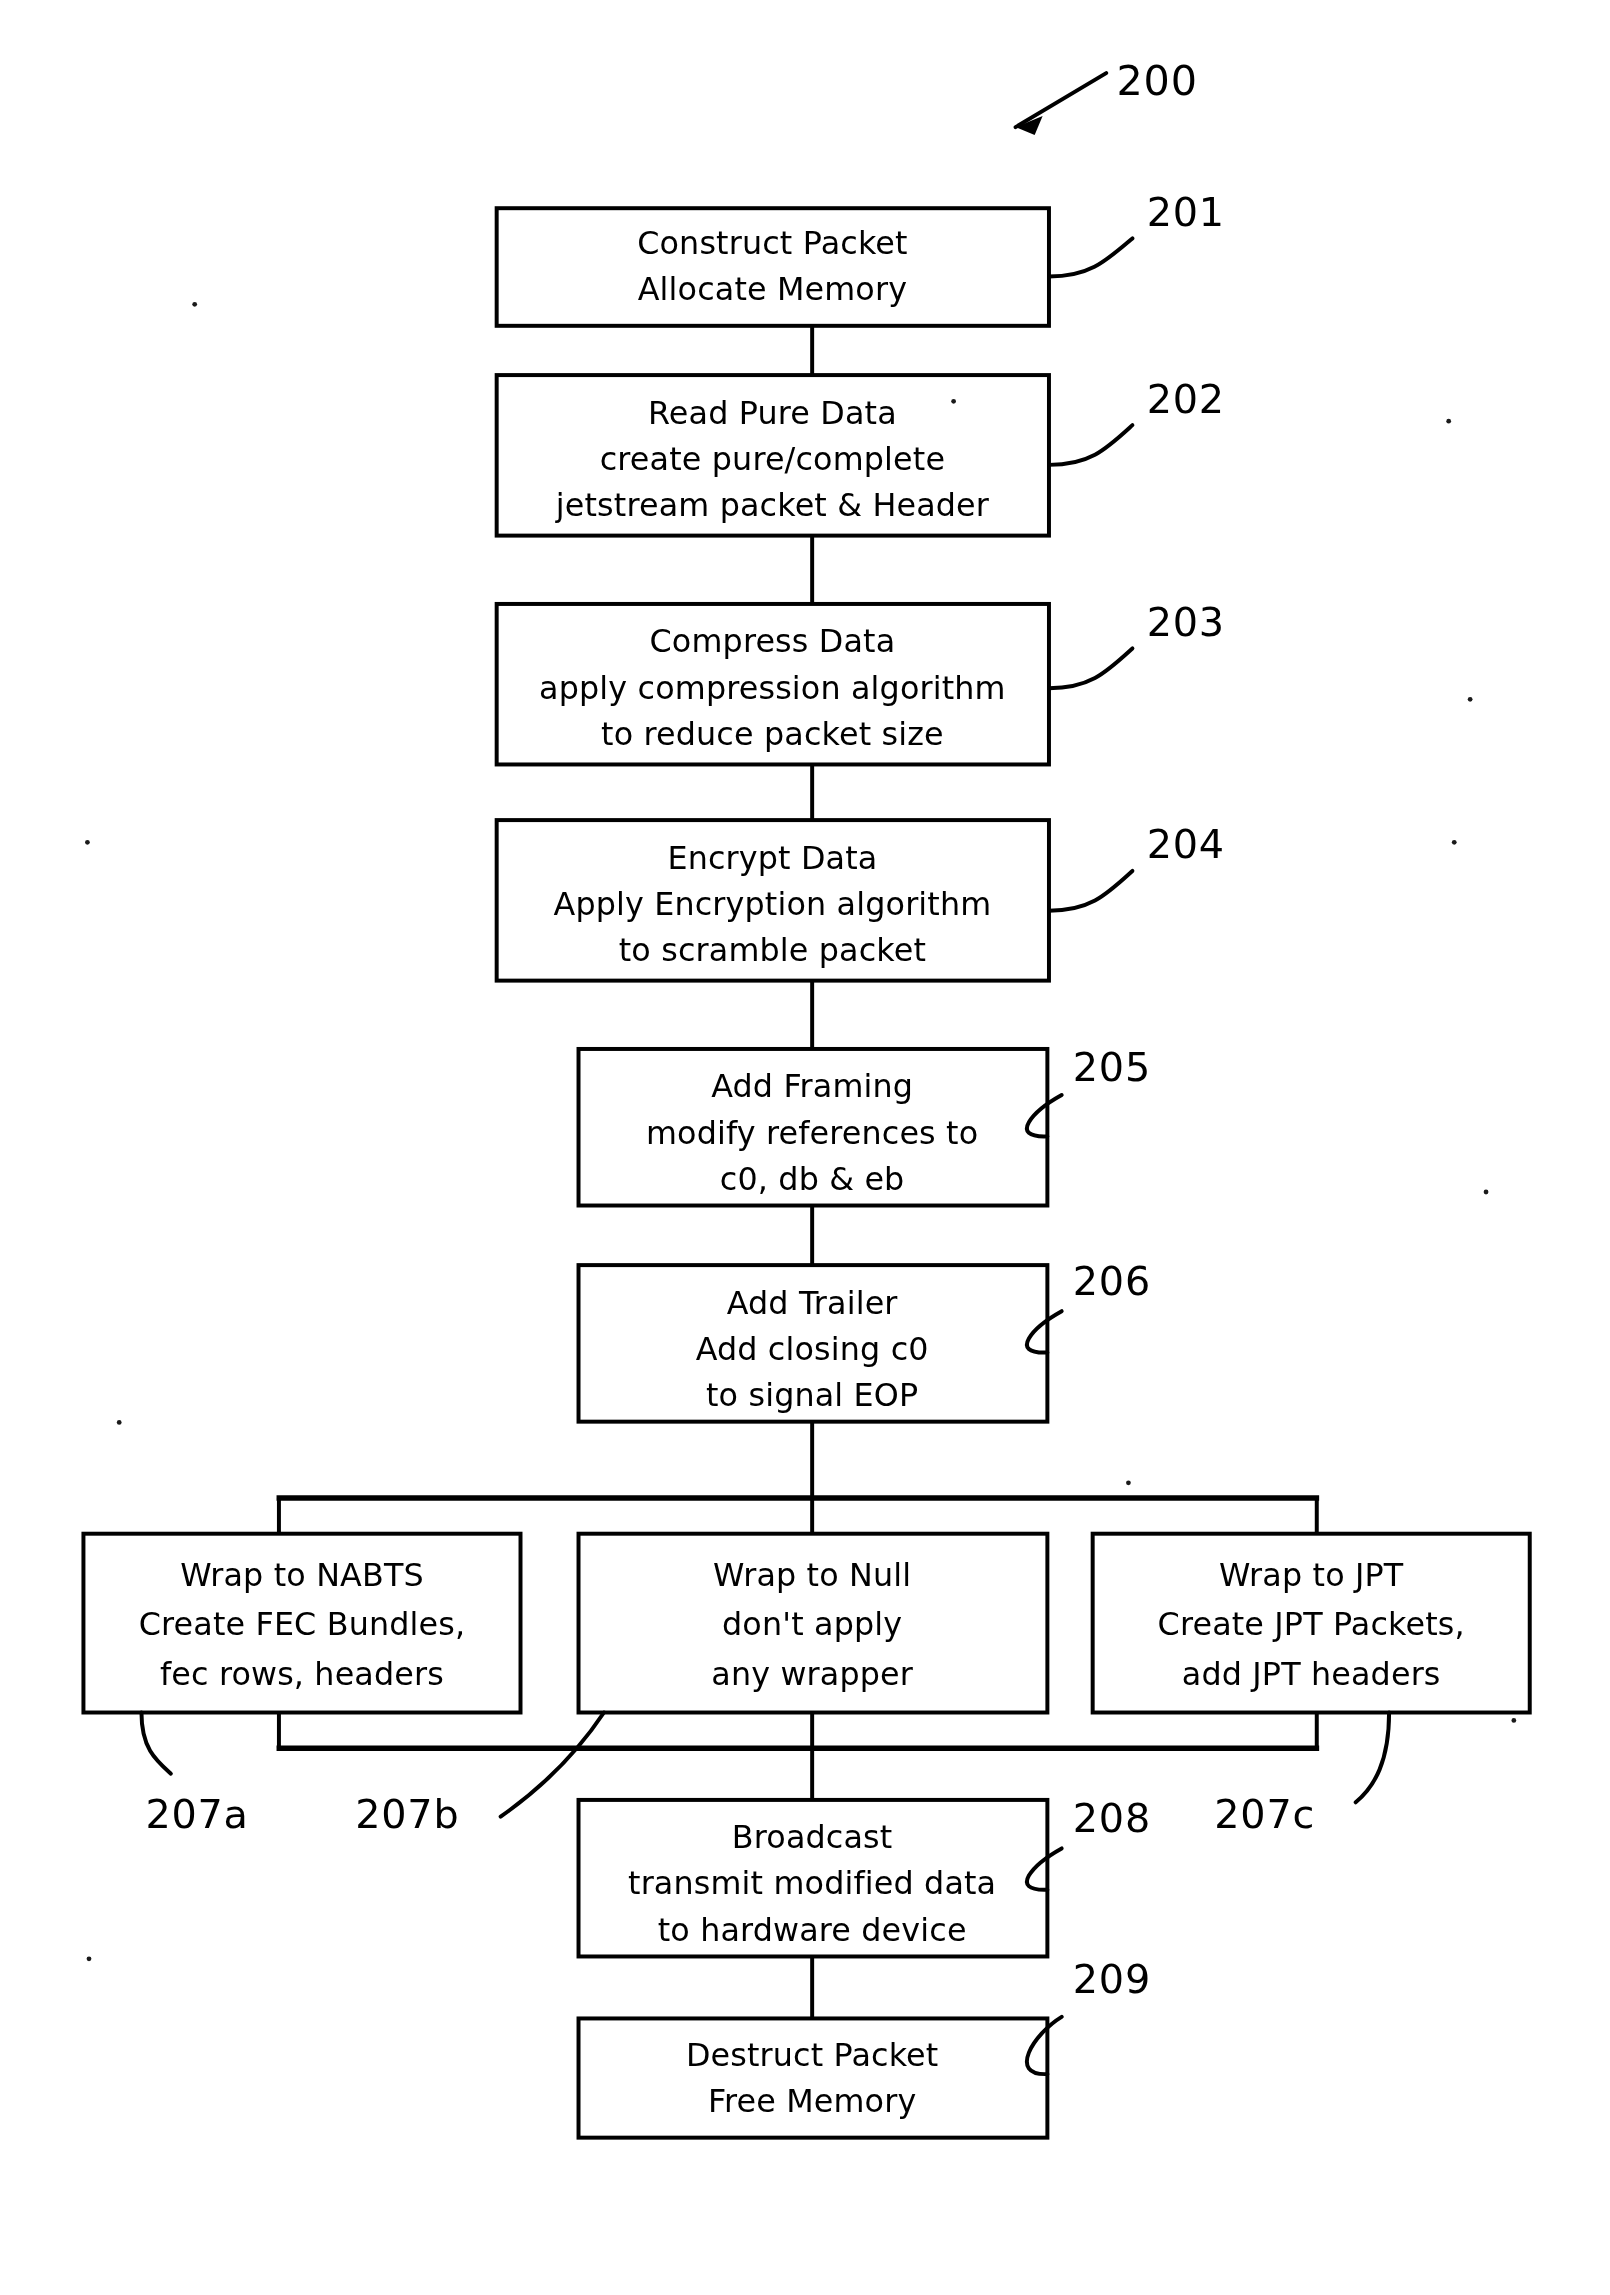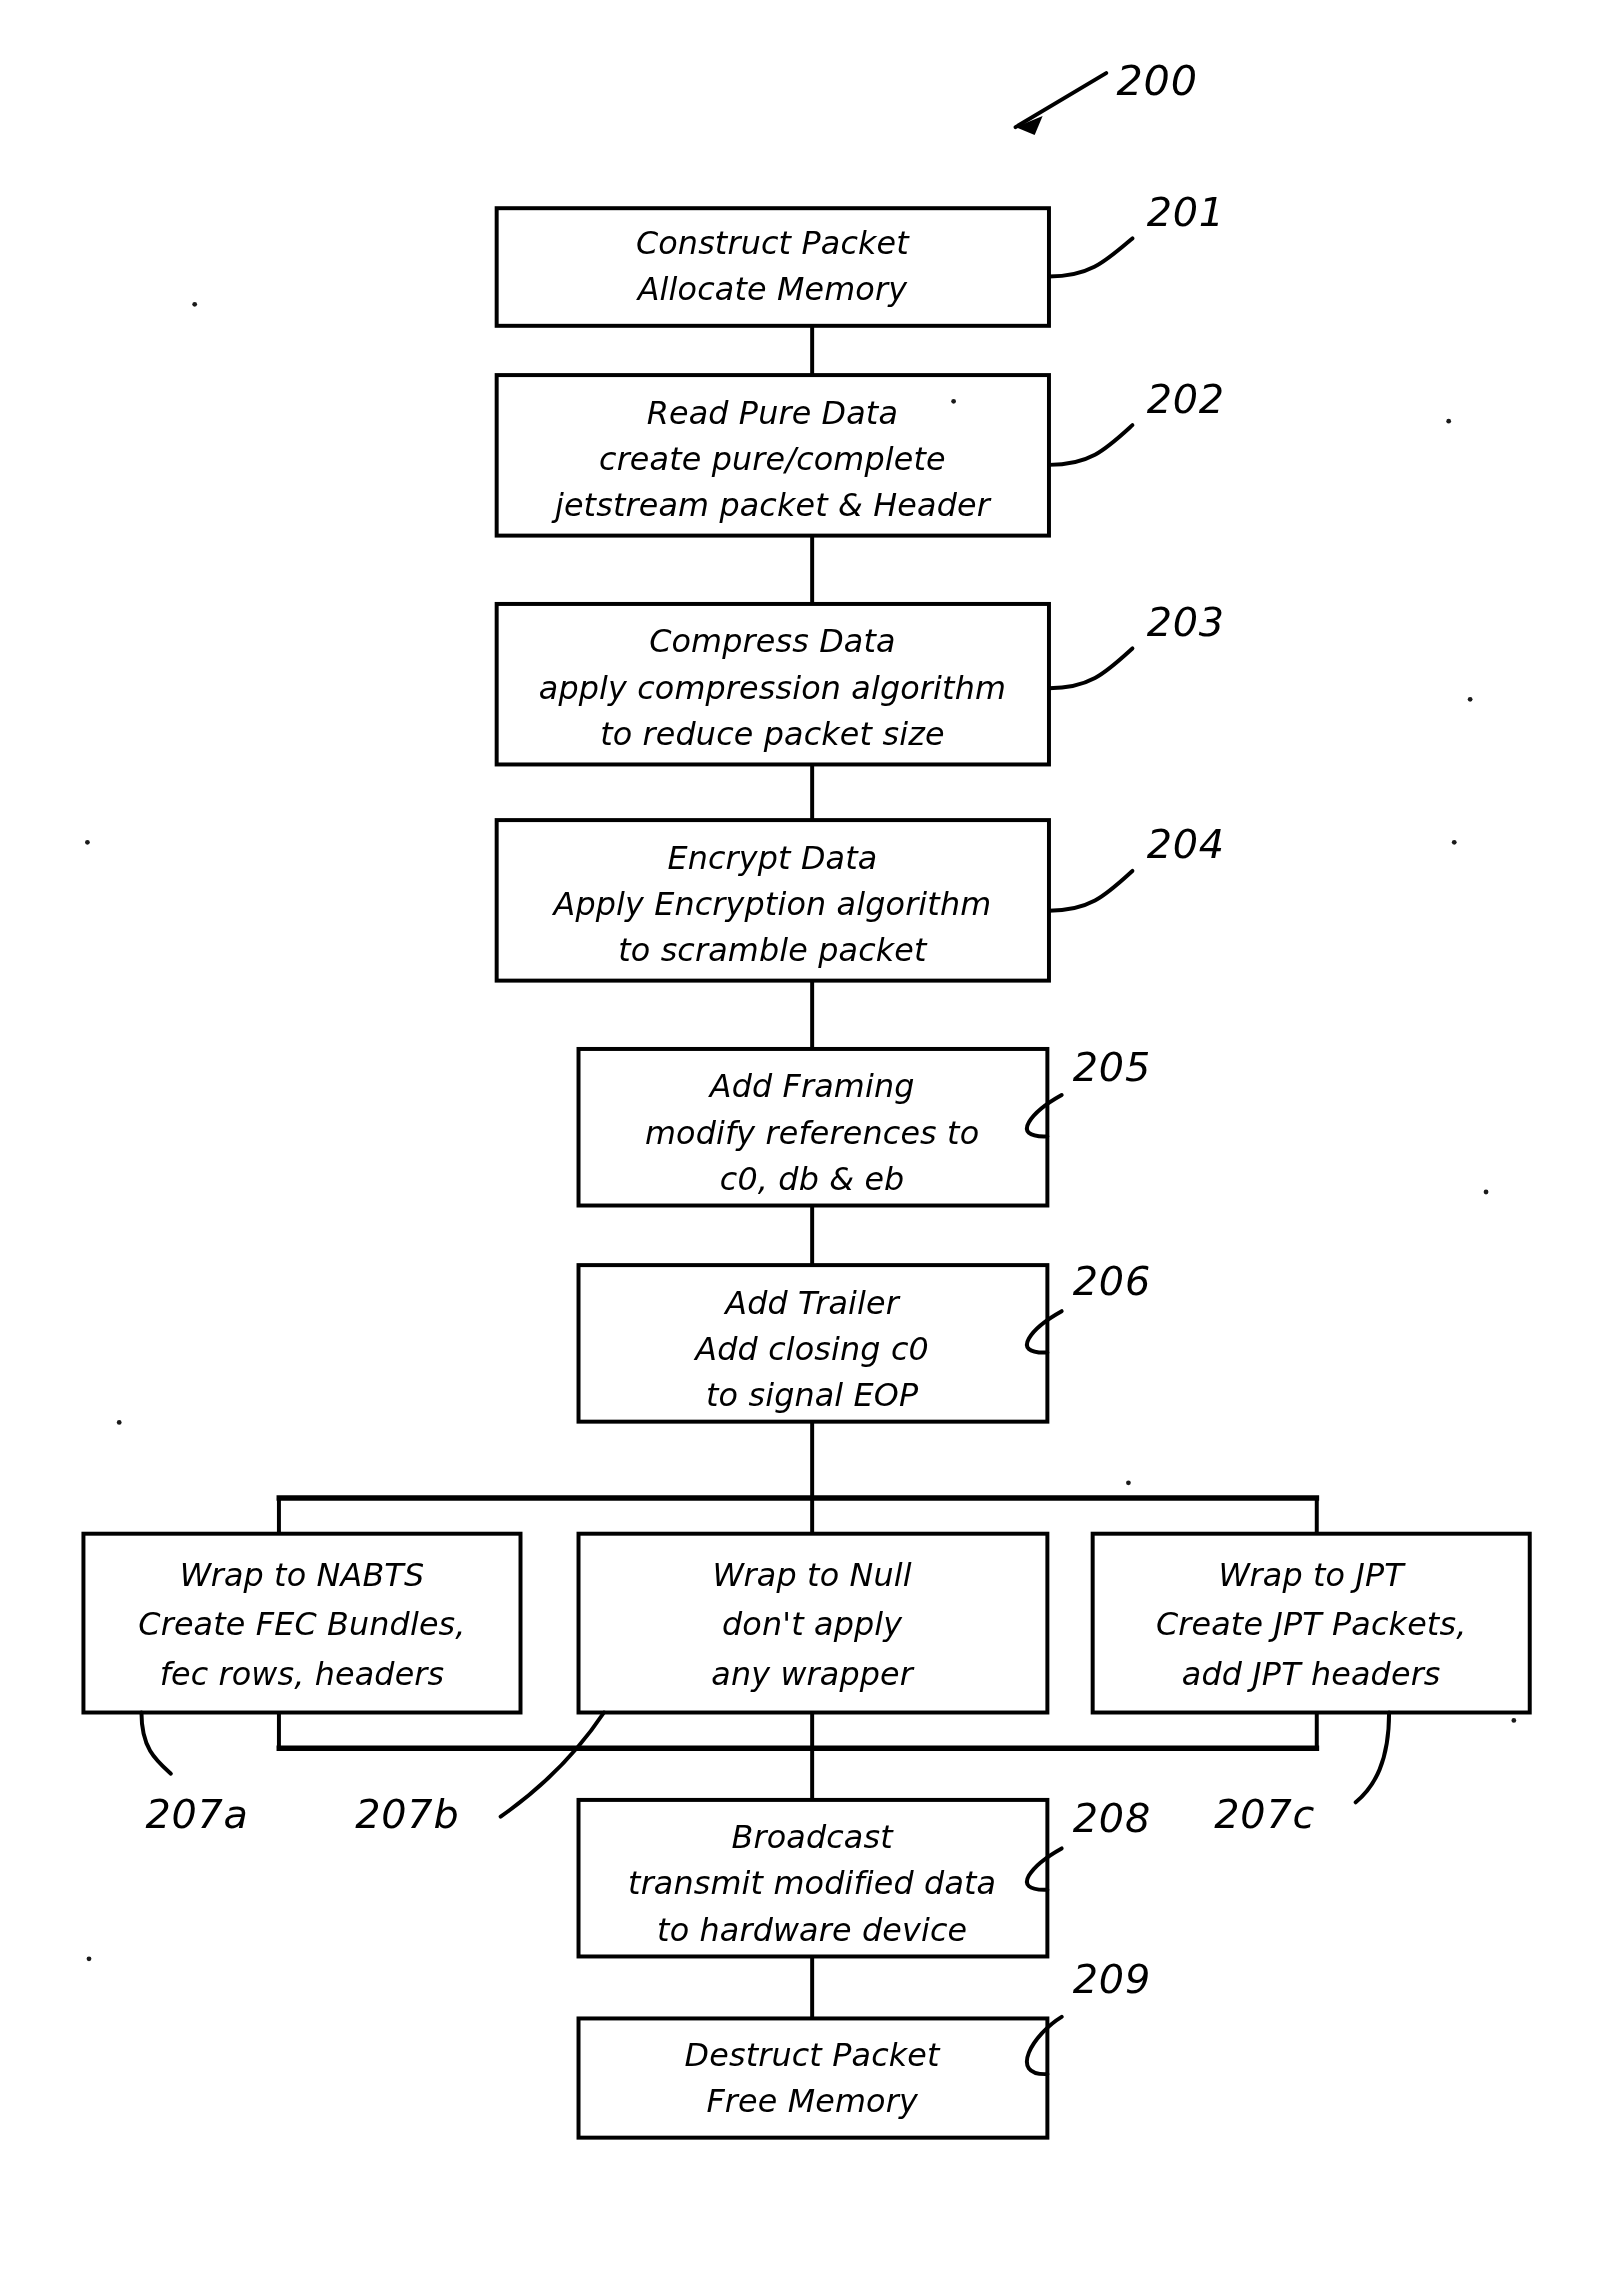--- a/index.html
+++ b/index.html
@@ -11,21 +11,20 @@
     width: 1610px;
     height: 2295px;
     font-family: "DejaVu Sans", sans-serif;
     overflow: hidden;
   }
   #figure-root {
     position: relative;
     width: 1444px;
     height: 2295px;
     background: #ffffff;
-    font-style: italic;
   }
   svg#flowchart {
     position: absolute;
     top: 0;
     left: 0;
     width: 1610px;
     height: 2295px;
     display: block;
   }
   .box-rect {

